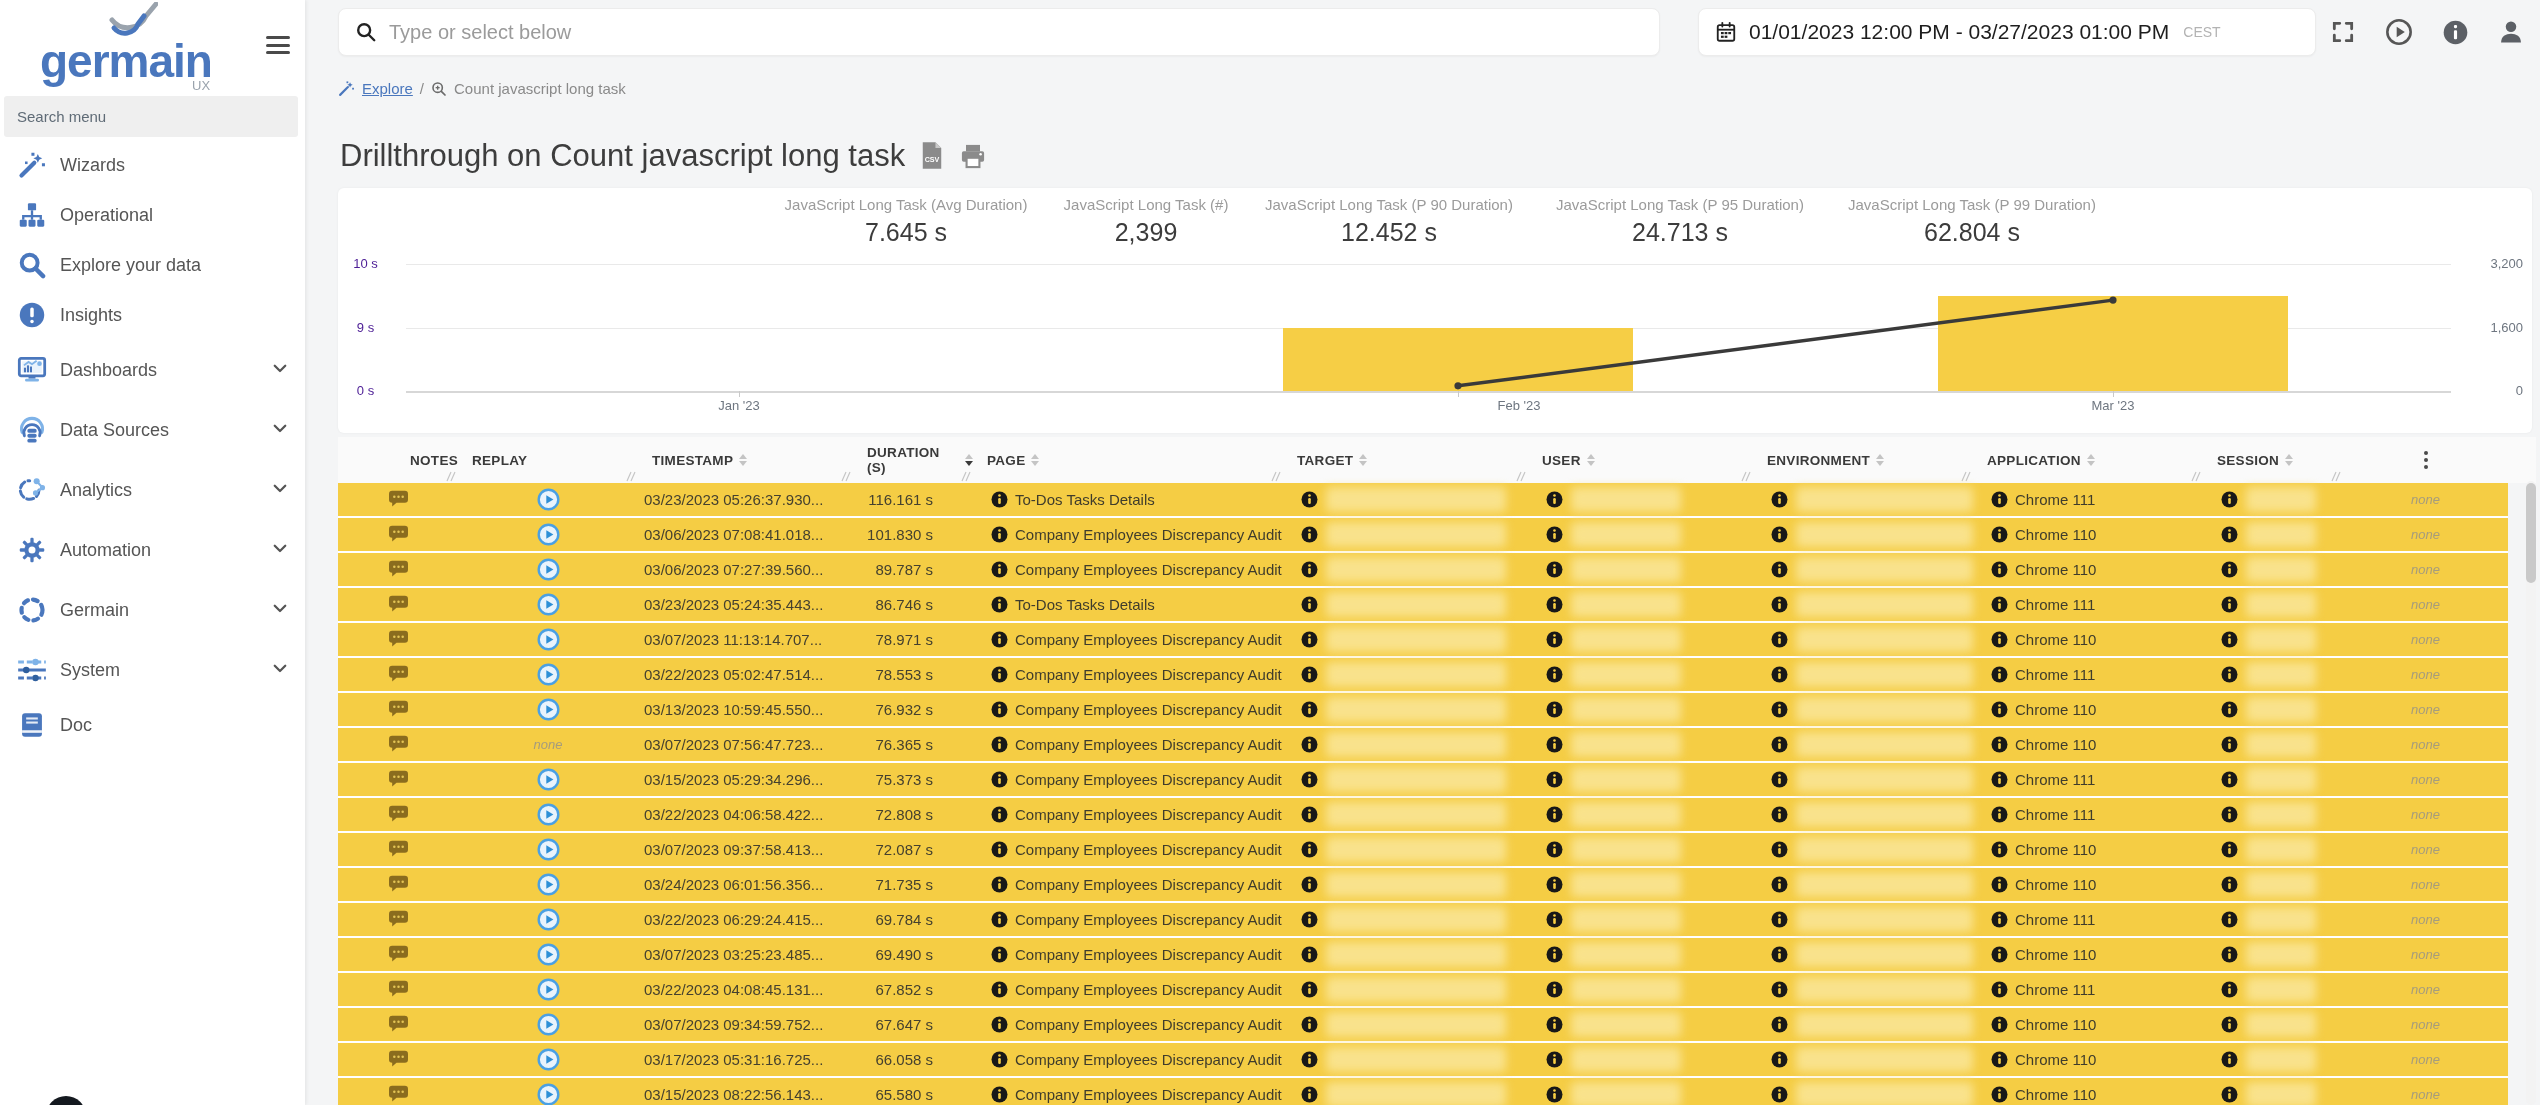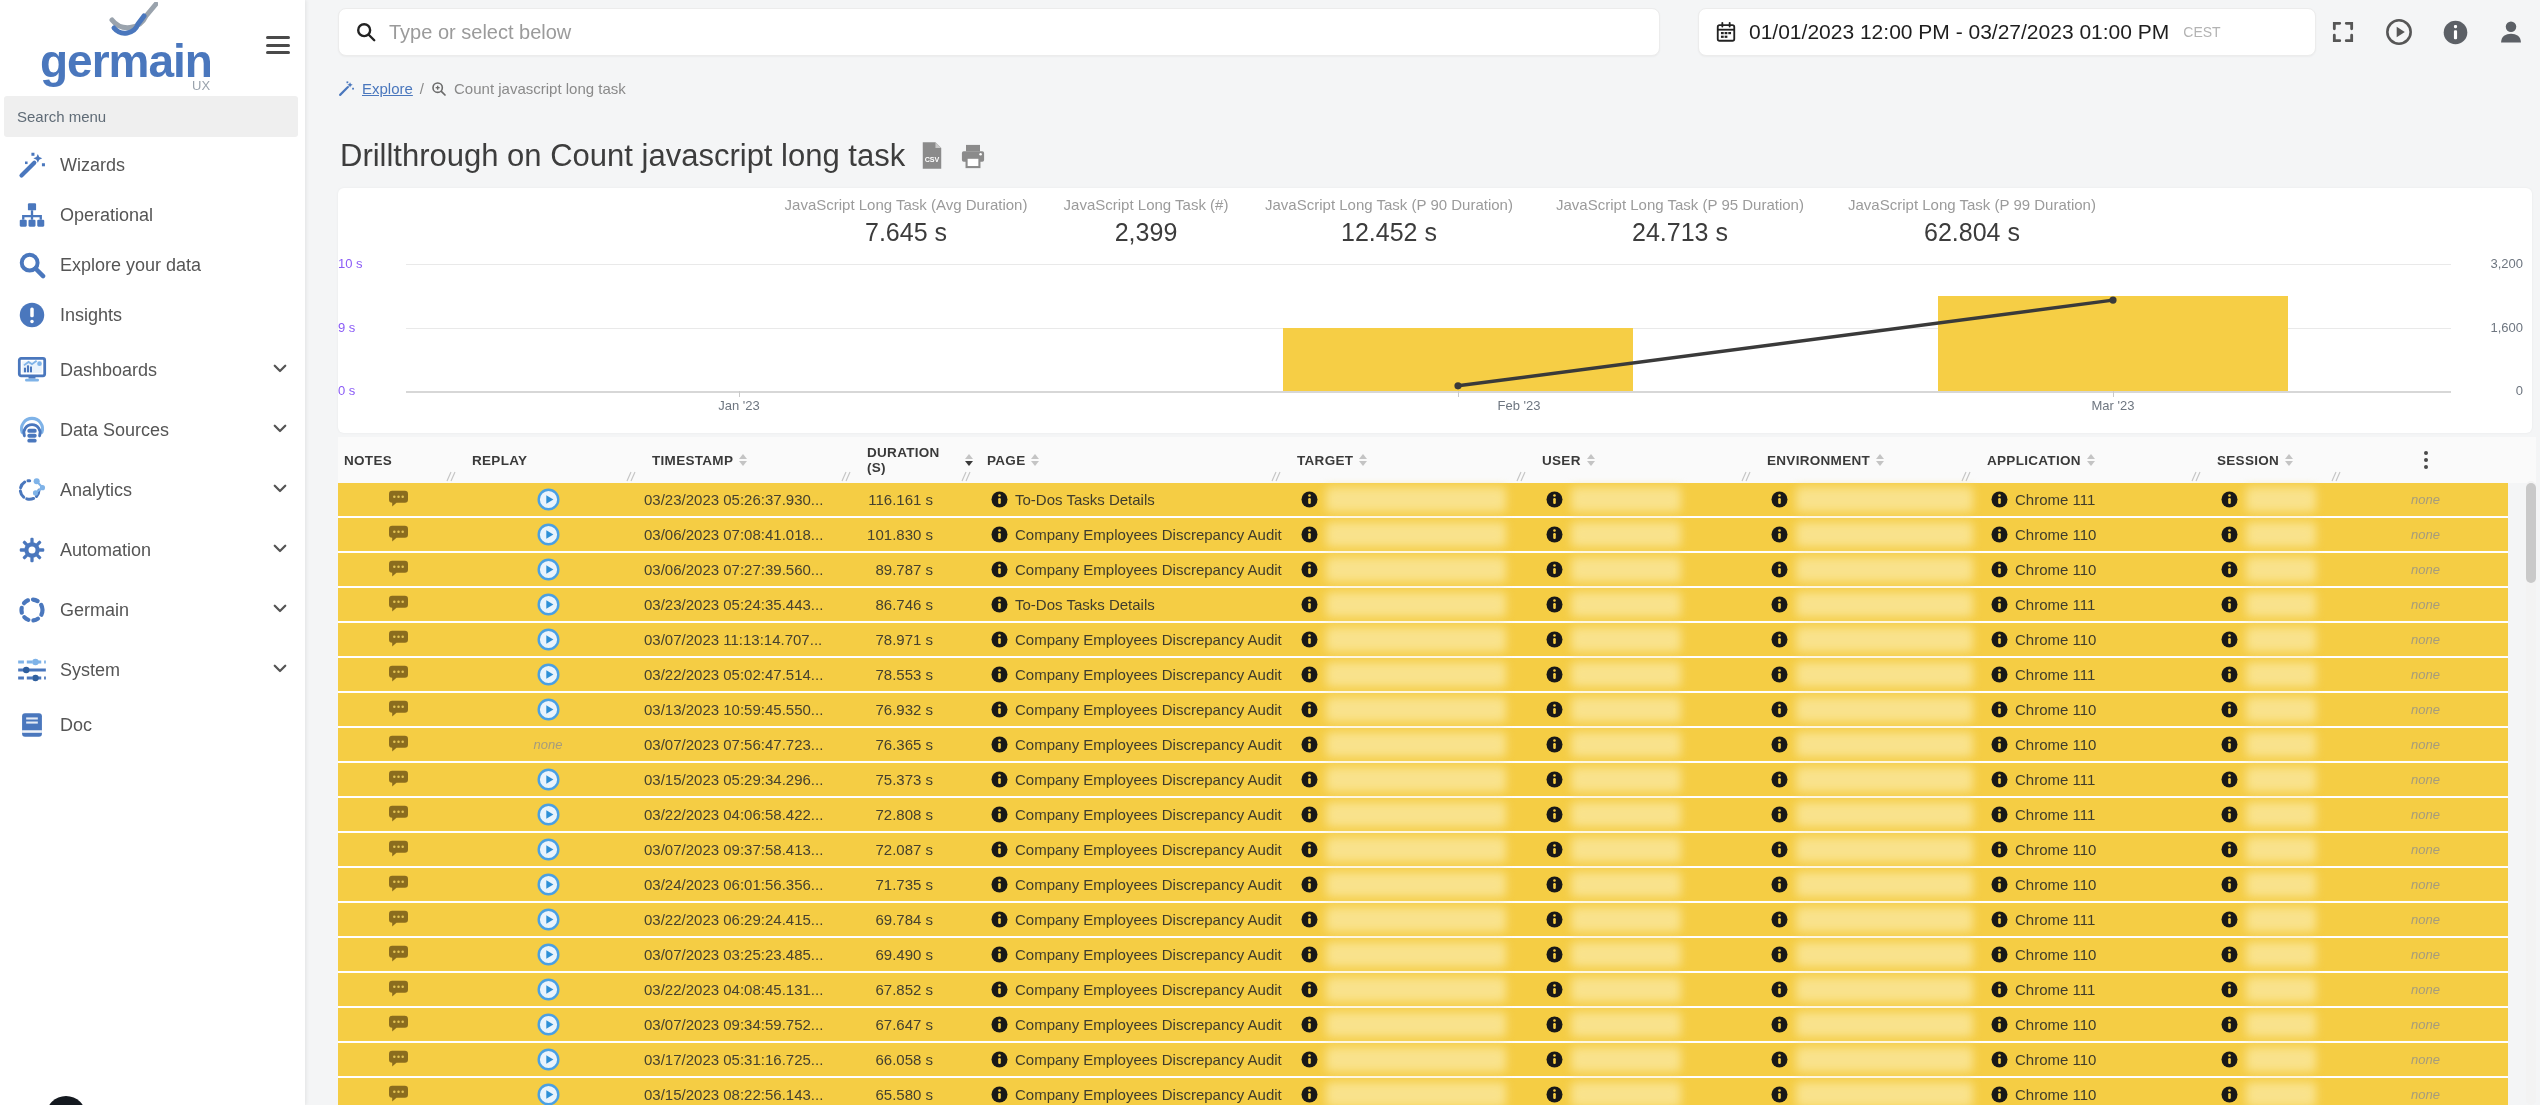--- a/index.html
+++ b/index.html
@@ -56,34 +56,34 @@
 
   
   #card { position:absolute; left:33px; top:188px; width:2194px; height:245px;
     background:#fff; border-radius:6px; box-shadow:0 0 3px rgba(0,0,0,.05); }
   .kpi { position:absolute; top:8px; width:320px; text-align:center; }
   .kpi .kl { font-size:15px; color:#9b9b9b; }
   .kpi .kv { font-size:25px; color:#3c3c3c; margin-top:5px; }
 
   .gridline { position:absolute; left:68px; width:2045px; height:1px; background:#e9e9e9; }
   .gridline.base { background:#d7d7d7; height:2px; }
-  .ytick-l { position:absolute; left:0; width:55px; text-align:left; font-size:13px; color:#8b5cf6; }
+  .ytick-l { position:absolute; left:0; width:55px; text-align:center; font-size:13px; color:#4c1d95; }
   .ytick-r { position:absolute; left:2125px; width:60px; text-align:right; font-size:13px; color:#6e7680; }
   .xtick { position:absolute; width:80px; text-align:center; font-size:13px; color:#6e7680; top:210px; }
   .xmark { position:absolute; width:1px; height:6px; background:#c9c9c9; top:203px; }
   .bar { position:absolute; background:#f6ce45; }
   #line-svg { position:absolute; left:0; top:0; pointer-events:none; }
 
   
   #thead { position:absolute; left:33px; top:437px; width:2198px; height:46px;
     background:#fafafa; display:grid;
     grid-template-columns:120px 180px 215px 120px 310px 245px 225px 220px 230px 140px 165px 28px; }
   .hcell { position:relative; display:flex; align-items:center; padding-left:14px;
     font-size:13.5px; font-weight:bold; color:#3a3a3a; letter-spacing:.3px; }
-  .hcell.first { padding-left:6px; }
+  .hcell.first { padding-left:6px;justify-content:flex-end; }
   .sort { display:inline-flex; flex-direction:column; margin-left:6px; gap:2px; }
   .sort .up { width:0;height:0;border-left:4px solid transparent;border-right:4px solid transparent;
     border-bottom:5px solid #c4c4c4; }
   .sort .dn { width:0;height:0;border-left:4px solid transparent;border-right:4px solid transparent;
     border-top:5px solid #c4c4c4; }
   .sort .dn.active { border-top-color:#3a3a3a; }
   .grip { position:absolute; right:2px; bottom:1px; opacity:.75; }
   .menu-dots { display:flex; flex-direction:column; gap:3px; align-items:center; width:100%; cursor:pointer; }
   .menu-dots i { width:4px; height:4px; border-radius:50%; background:#4a4a4a; }
 

